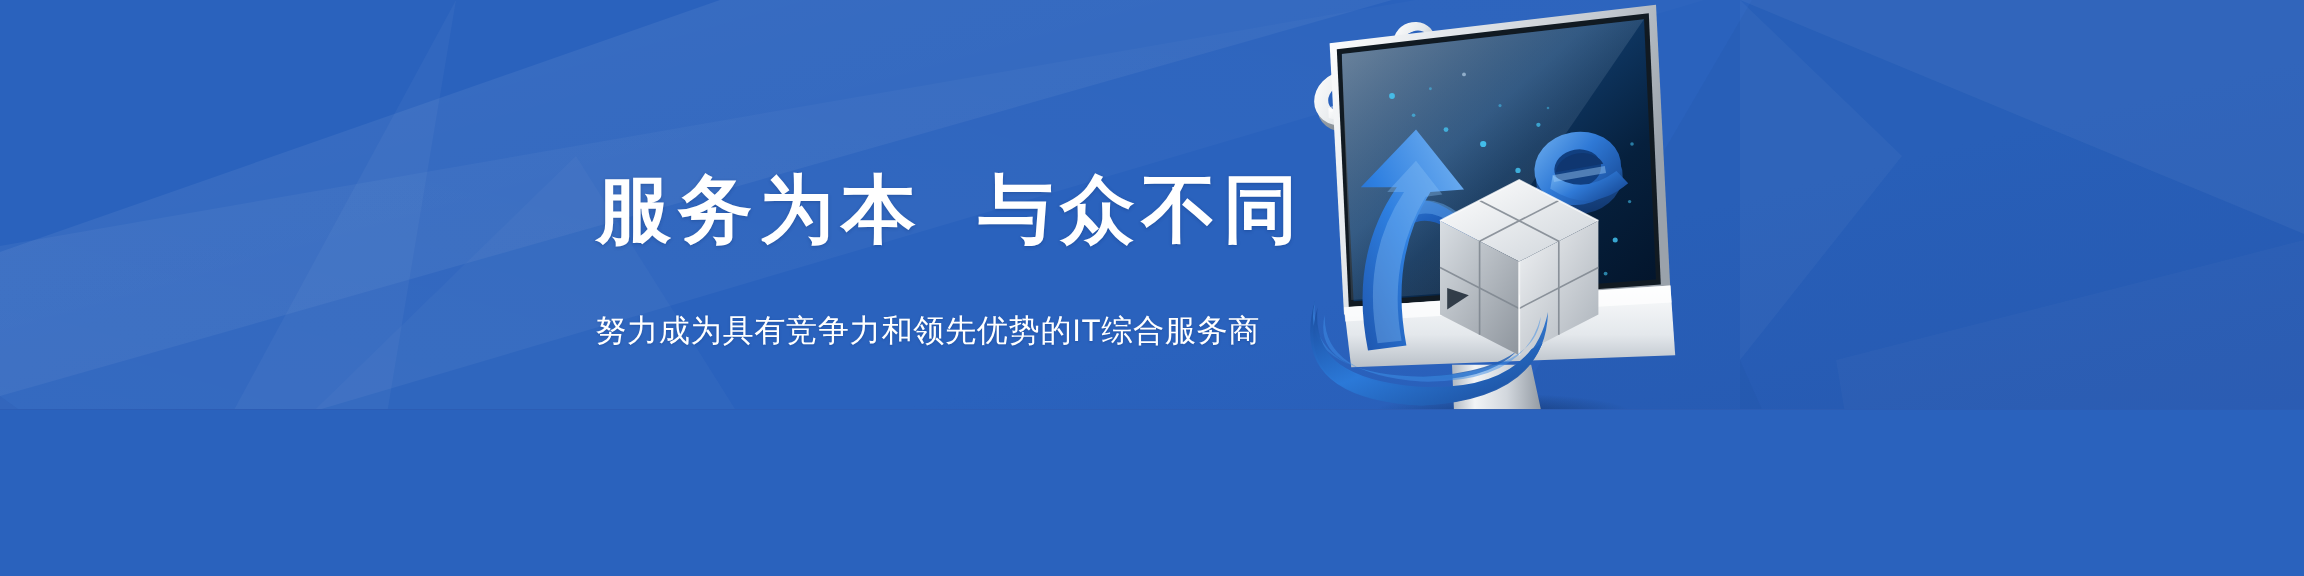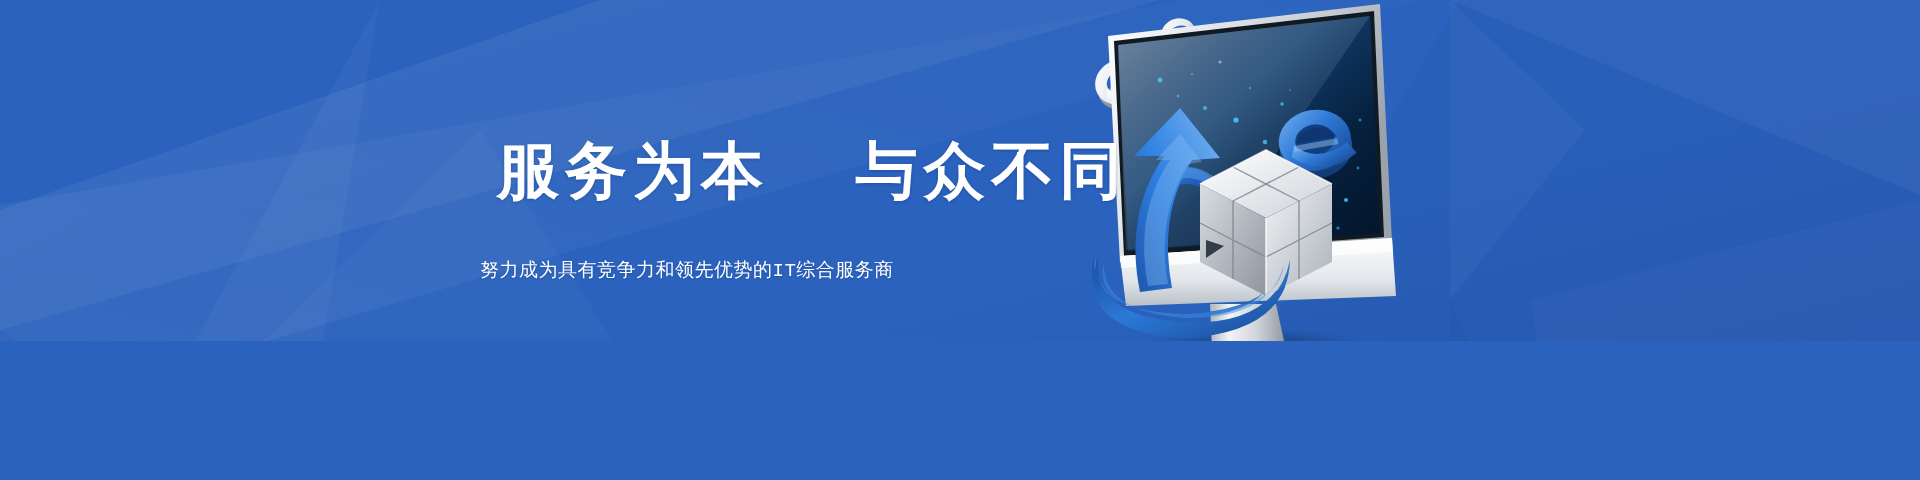--- a/index.html
+++ b/index.html
@@ -11,21 +11,20 @@
   body {
     font-family: "Liberation Sans", "DejaVu Sans", sans-serif;
   }
 
   #banner {
     position: relative;
     width: 1920px;
     height: 341px;
     overflow: hidden;
     background: #7f1d1d;
-    font-family: Liberation Mono, monospace;
   }
 
   
   #bg-facets {
     position: absolute;
     inset: 0;
     width: 1920px;
     height: 480px;
     display: block;
   }
@@ -49,24 +48,24 @@
     line-height: 1.05;
     font-weight: bold;
     color: #ffffff;
     letter-spacing: 6px;
     white-space: pre;
     text-shadow: 0 1px 3px rgba(10,40,95,0.30);
   }
 
   #subheadline {
     position: absolute;
-    left: 480px;
+    left: 496px;
     top: 260px;
     margin: 0;
-    font-size: 19px;
+    font-size: 26px;
     line-height: 1.2;
     font-weight: normal;
     color: #ffffff;
     letter-spacing: 0.5px;
     white-space: pre;
     text-shadow: 0 1px 2px rgba(10,40,95,0.25);
   }
 
   
   #illustration {

